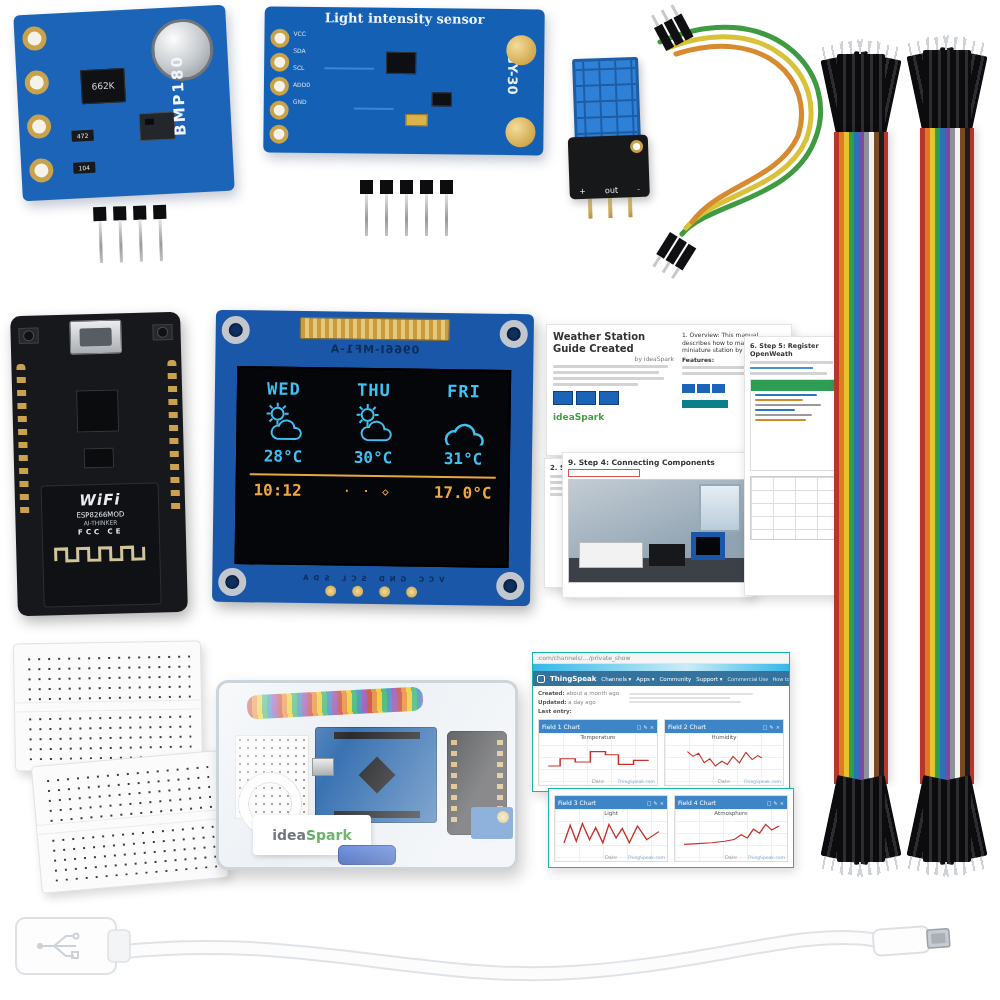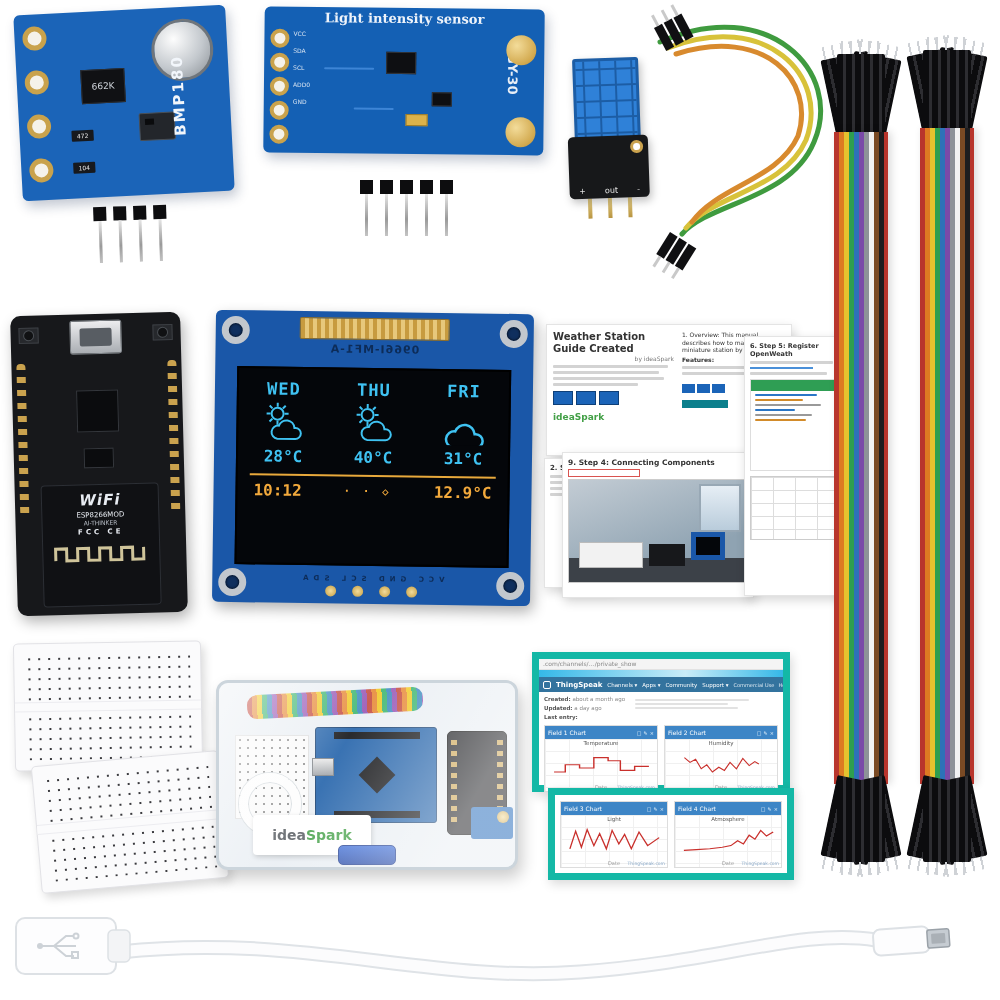--- a/index.html
+++ b/index.html
@@ -138,21 +138,21 @@
   .kit .ndm2::before{left:3px}.kit .ndm2::after{right:3px}
   .kit .mod2{position:absolute;left:252px;top:124px;width:42px;height:32px;background:#1b64b8;border-radius:3px}
   .kit .mod2::after{content:'';position:absolute;right:4px;top:4px;width:12px;height:12px;border-radius:50%;background:radial-gradient(#f3dc9a,#c49b3e)}
   .kit .card2{position:absolute;left:34px;top:132px;width:118px;height:40px;background:#fff;border-radius:4px;box-shadow:1px 2px 5px rgba(0,0,0,.2);display:flex;align-items:center;justify-content:center;font-weight:bold;font-size:14px}
   .kit .card2 .g1{color:#5a5f64}
   .kit .card2 .g2{color:#43a047}
   .kit .sheen{position:absolute;inset:0;background:linear-gradient(120deg,rgba(255,255,255,.65),rgba(255,255,255,.12) 40%,rgba(255,255,255,.5) 80%);pointer-events:none}
   .kit .latch{position:absolute;left:50%;bottom:2px;transform:translateX(-50%);width:58px;height:20px;background:linear-gradient(#3f6fd8,#2449a8);border-radius:5px;border:1px solid #1c3a8e}
 
   
-  .ts{position:absolute;background:#fff;border:7px solid #14b8a6;box-shadow:2px 4px 10px rgba(0,0,0,.15)}
+  .ts{position:absolute;background:#fff;border:1px solid #14b8a6;box-shadow:2px 4px 10px rgba(0,0,0,.15)}
   .ts1{left:532px;top:652px;width:258px;height:140px}
   .ts2{left:548px;top:788px;width:246px;padding:3px 0 2px}
   .urlbar{height:11px;background:#f4f4f4;border-bottom:1px solid #e2e2e2;font-size:6px;color:#888;padding:1px 4px;overflow:hidden}
   .banner{height:7px;background:linear-gradient(90deg,#35b8e8,#c9ecf8 60%,#35b8e8)}
   .navbar{height:15px;background:#33739e;display:flex;align-items:center;padding:0 4px;gap:5px;color:#fff;overflow:hidden}
   .tslogo{width:8px;height:8px;border:1.5px solid #fff;border-radius:2px;flex:none}
   .navbar .brand{font-size:7px;font-weight:bold;white-space:nowrap}
   .navbar .nv{font-size:5.5px;white-space:nowrap}
   .navr{margin-left:auto;display:flex;gap:4px}
   .navr .nv{font-size:5px;color:#dce9f2}
@@ -358,35 +358,35 @@
         </div>
         <div>
           <div class="day">THU</div>
           <svg width="52" height="44" viewBox="0 0 52 44">
             <g stroke="#3fc2f2" stroke-width="2" fill="none">
               <circle cx="20" cy="15" r="6"></circle>
               <path d="M20 4v4 M20 22v4 M9 15h4 M27 15h4 M12 7l2.8 2.8 M28 7l-2.8 2.8 M12 23l2.8-2.8"></path>
             </g>
             <path transform="translate(12,6)" d="M8 34 h18 a5.5 5.5 0 0 0 0-11 h-1 a8 8 0 0 0-15.5-2 A5 5 0 0 0 8 34 z" fill="#04060a" stroke="#3fc2f2" stroke-width="2"></path>
           </svg>
-          <div class="temp">40°C</div>
+          <div class="temp">30°C</div>
         </div>
         <div>
           <div class="day">FRI</div>
           <svg width="52" height="44" viewBox="0 0 52 44">
             <path transform="translate(6,4) scale(1.25)" d="M8 34 h18 a5.5 5.5 0 0 0 0-11 h-1 a8 8 0 0 0-15.5-2 A5 5 0 0 0 8 34 z" fill="#04060a" stroke="#3fc2f2" stroke-width="2"></path>
           </svg>
           <div class="temp">31°C</div>
         </div>
       </div>
       <div class="divider"></div>
       <div class="brow">
         <span>10:12</span>
         <span class="mid">· · ◇</span>
-        <span>12.9°C</span>
+        <span>17.0°C</span>
       </div>
     </div>
     <div class="oledpins">VCC GND SCL SDA</div>
     <div class="pinrow">
         <i></i>
         <i></i>
         <i></i>
         <i></i>
       </div>
   </div>

